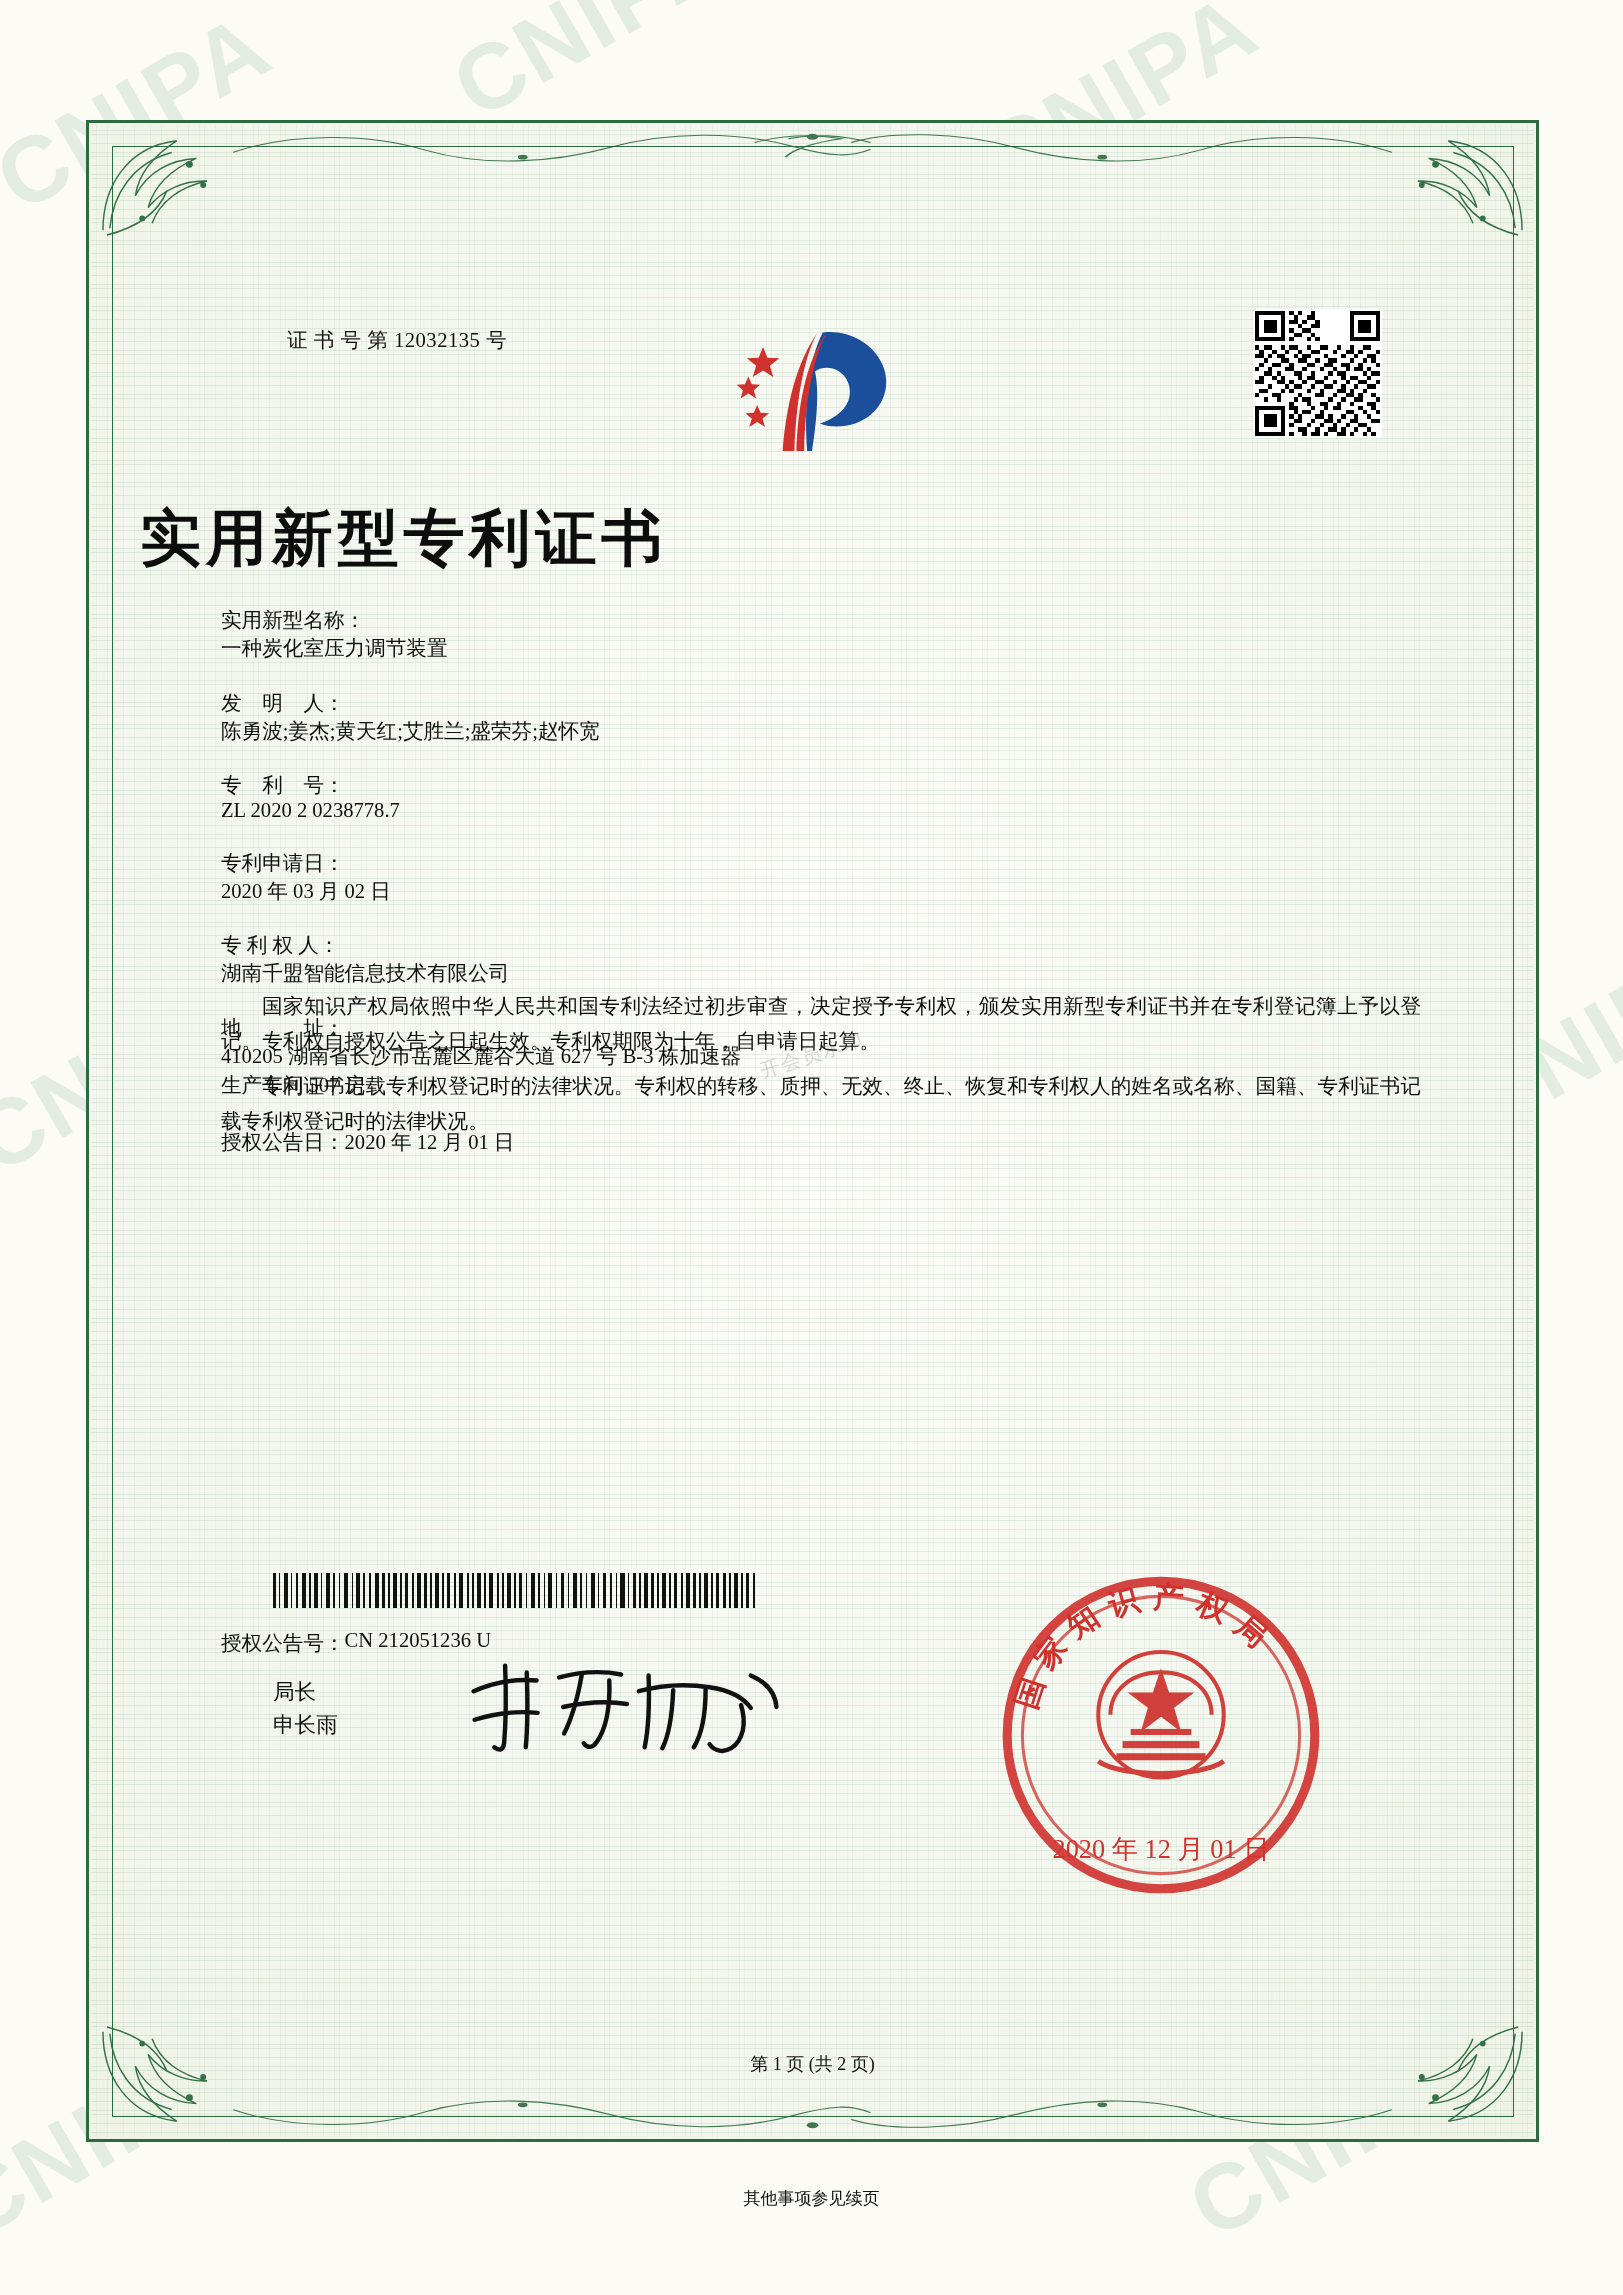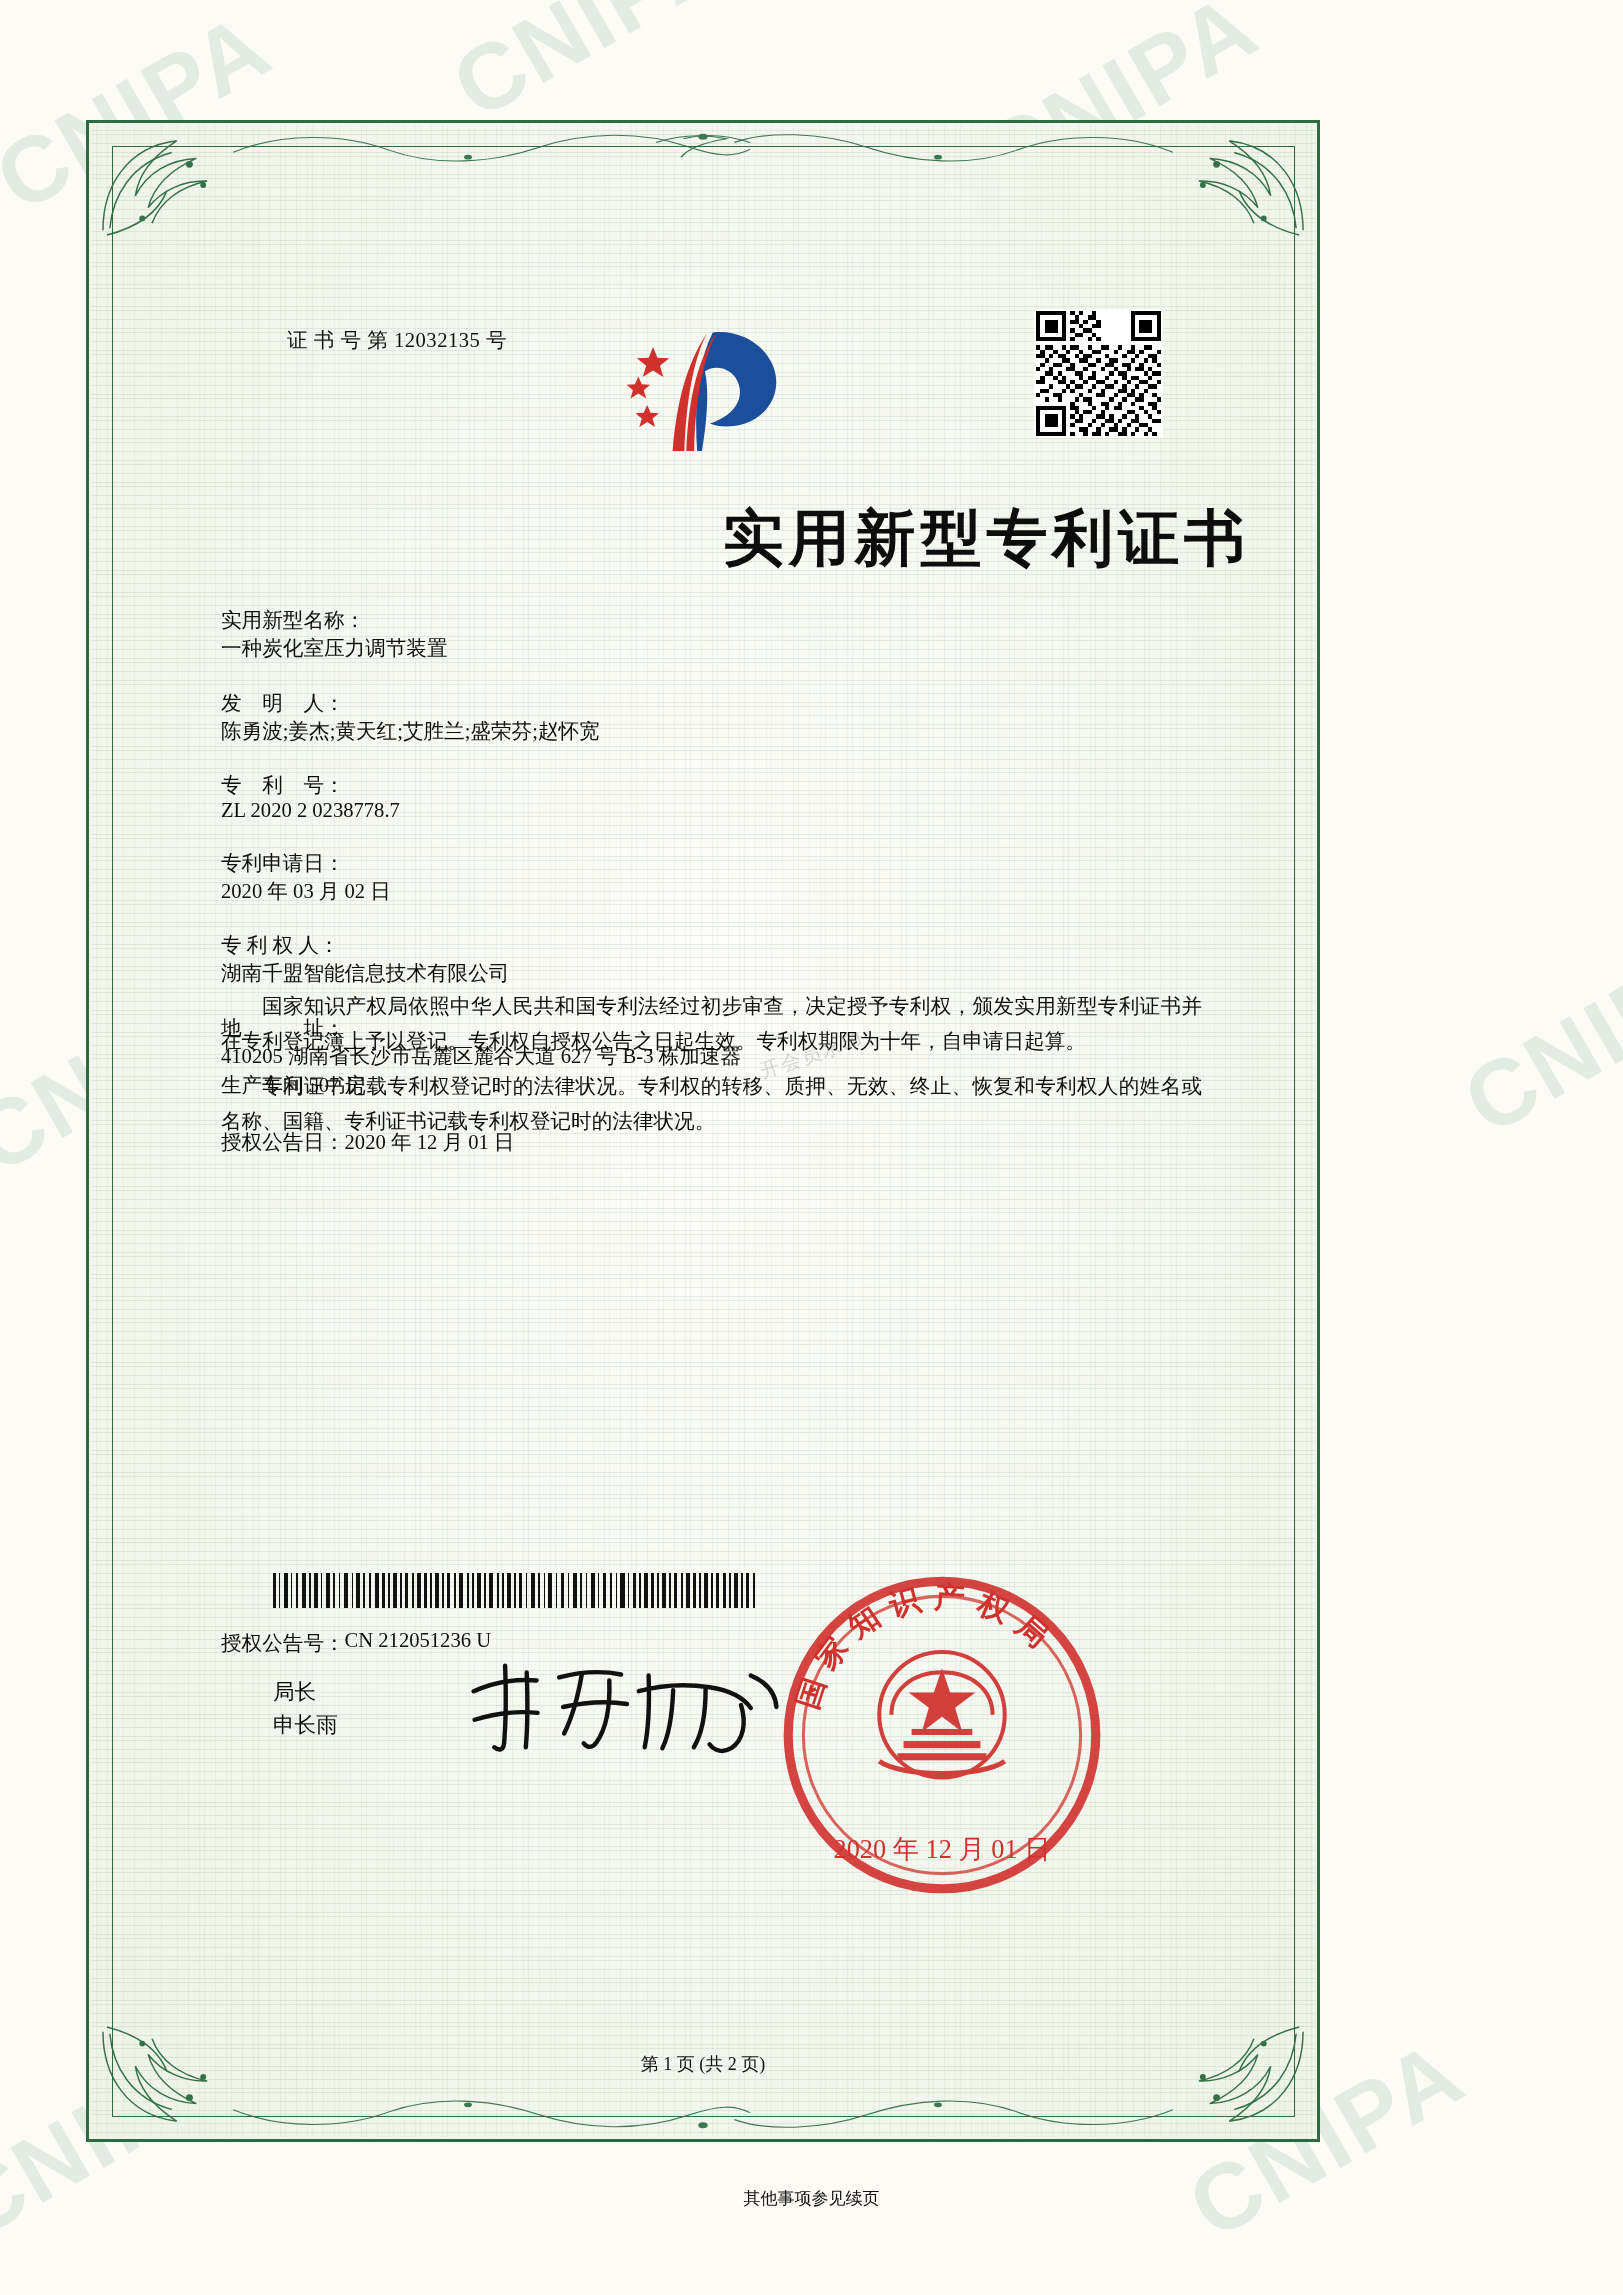--- a/index.html
+++ b/index.html
@@ -32,21 +32,21 @@
     transform: rotate(-30deg);
     white-space: nowrap;
     letter-spacing: 2.9px;
   }
 
   
   .cert {
     position: absolute;
     left: 86px;
     top: 120px;
-    width: 1234px;
+    width: 1453px;
     height: 2022px;
     z-index: 2;
     background:
       radial-gradient(ellipse at 50% 45%, #fdfdf9 0%, #f4f7ef 55%, #eef3e6 100%);
   }
   .border-outer {
     position: absolute;
     inset: 0;
     border: 3.4px solid #2c6b3f;
   }
@@ -124,23 +124,23 @@
     top: 130px;
     transform: translateX(-50%);
     width: 226px;
     height: 191px;
   }
   .emblem svg { width: 100%; height: 100%; display: block; }
 
   .cert-title {
     position: absolute;
     left: 0;
-    right: 16px;
+    right: 0;
     top: 324px;
-    text-align: right;
+    text-align: left;
     font-size: 61px;
     font-weight: bold;
     letter-spacing: 4.9px;
     color: #0d0d0d;
     font-family: "DejaVu Serif", "Liberation Serif", serif;
   }
 
   .fields {
     position: absolute;
     left: 81px;

